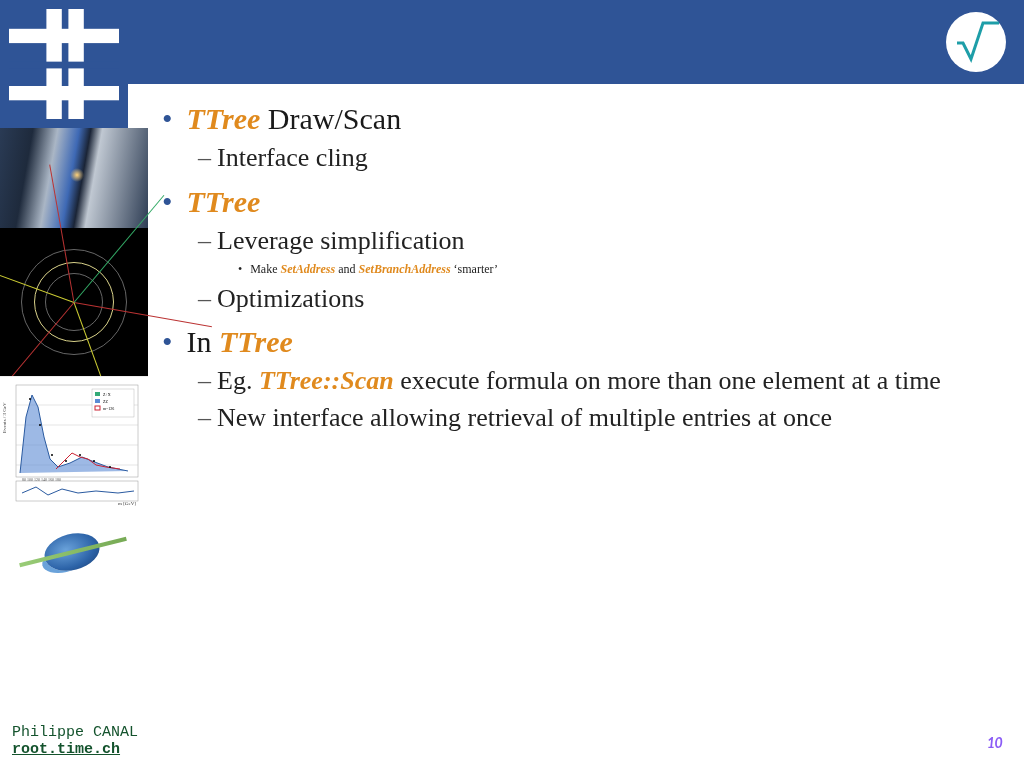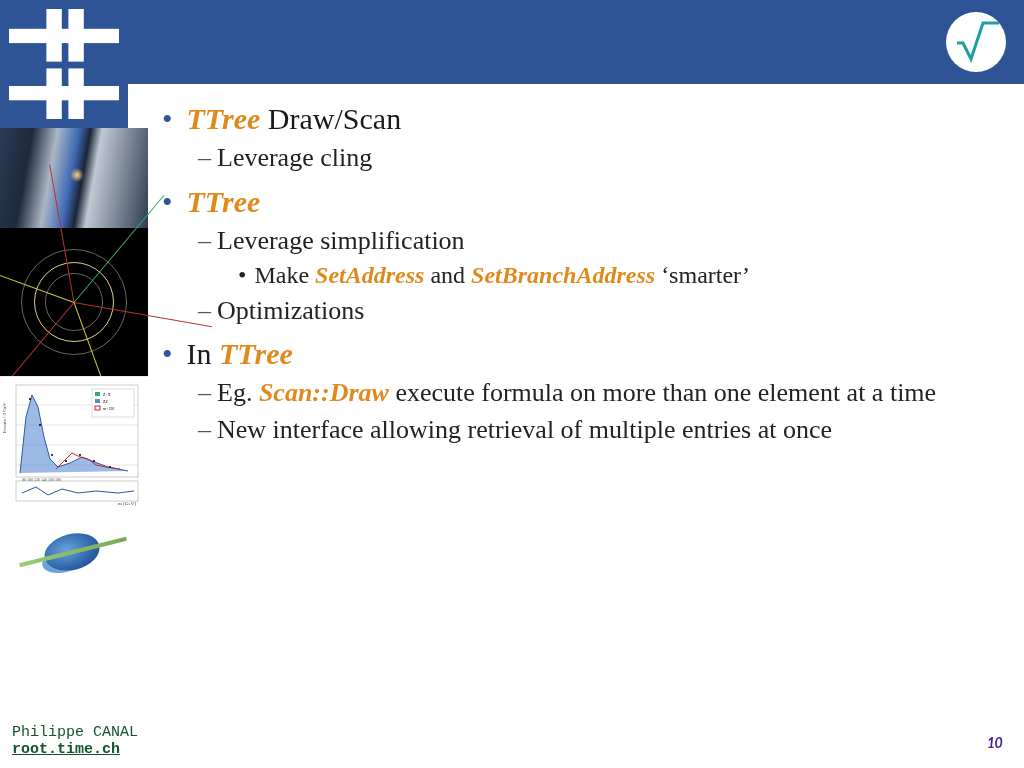--- a/index.html
+++ b/index.html
@@ -29,26 +29,26 @@
   .side4-inner::after { content:""; position:absolute; left:4px; top:28px; width:110px; height:4px; background:linear-gradient(90deg,#9c7,#7a5); transform:rotate(-14deg); }
   .content { position:absolute; left:160px; top:100px; right:24px; bottom:60px; color:#1a1a1a; }
   ul.top { list-style:none; }
   ul.top > li { margin-bottom: 6px; }
   ul.top > li > .row { display:flex; align-items:flex-start; font-size:30px; line-height:1.28; }
   ul.top > li > .row .b { color:#2f5496; margin-right:14px; margin-left:2px; }
   ul.sub { list-style:none; margin-left:38px; margin-top:2px; }
   ul.sub > li { display:flex; align-items:flex-start; font-size:26px; line-height:1.4; color:#222; }
   ul.sub > li .d { color:#555; margin-right:6px; }
   ul.subsub { list-style:none; margin-left:78px; margin-top:2px; margin-bottom:4px; }
-  ul.subsub > li { font-size:24px; color:#222; }
+  ul.subsub > li { font-size:12px; color:#222; }
   ul.subsub > li .dot { margin-right:8px; }
   .orange { color:#e08a1e; font-style:italic; font-weight:bold; }
   .footer { position:absolute; left:12px; bottom:10px; font-family: Liberation Mono, monospace; font-size:15px; color:#14532d; line-height:1.15; }
   .footer .site { text-decoration:underline; font-weight:bold; }
-  .pagenum { position:absolute; right:22px; bottom:16px; font-family: Calibri, Arial, sans-serif; font-size:15px; font-weight:bold; font-style:italic; color:#4c1d95; }
+  .pagenum { position:absolute; right:22px; bottom:16px; font-family: Calibri, Arial, sans-serif; font-size:15px; font-weight:bold; font-style:italic; color:#8b5cf6; }
   .wrap { flex:1;font-family:Liberation Serif, serif; }
 </style>
 </head>
 <body>
 
 <div class="slide">
   <div class="header-bar"></div>
 
   <div class="logo-box">
     <svg viewBox="0 0 100 100">
@@ -124,21 +124,21 @@
   <div class="content">
     <ul class="top">
       <li>
         <div class="row">
             <span class="b">•</span>
             <span class="wrap"><span class="orange">TTree</span><span> Draw/Scan</span></span>
           </div>
         <ul class="sub">
           <li>
               <span class="d">–</span>
-              <span class="wrap">Leverage cling</span>
+              <span class="wrap">Interface cling</span>
             </li>
         </ul>
       </li>
       <li>
         <div class="row">
             <span class="b">•</span>
             <span class="wrap"><span class="orange">TTree</span></span>
           </div>
         <ul class="sub">
           <li>
@@ -157,21 +157,21 @@
         </ul>
       </li>
       <li>
         <div class="row">
             <span class="b">•</span>
             <span class="wrap"><span>In </span><span class="orange">TTree</span></span>
           </div>
         <ul class="sub">
           <li>
               <span class="d">–</span>
-              <span class="wrap"><span>Eg.  </span><span class="orange">Scan::Draw</span><span> execute formula on more than one element at a time</span></span>
+              <span class="wrap"><span>Eg.  </span><span class="orange">TTree::Scan</span><span> execute formula on more than one element at a time</span></span>
             </li>
           <li>
               <span class="d">–</span>
               <span class="wrap">New interface allowing retrieval of multiple entries at once</span>
             </li>
         </ul>
       </li>
     </ul>
   </div>
 

